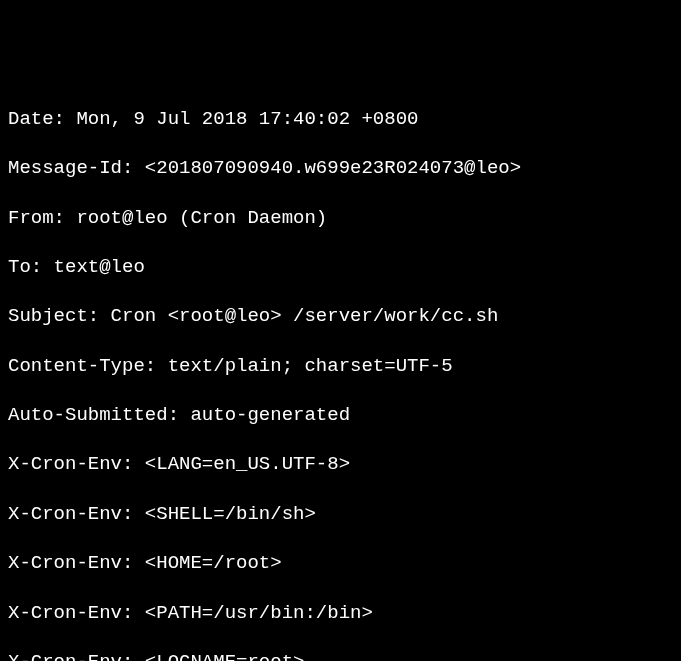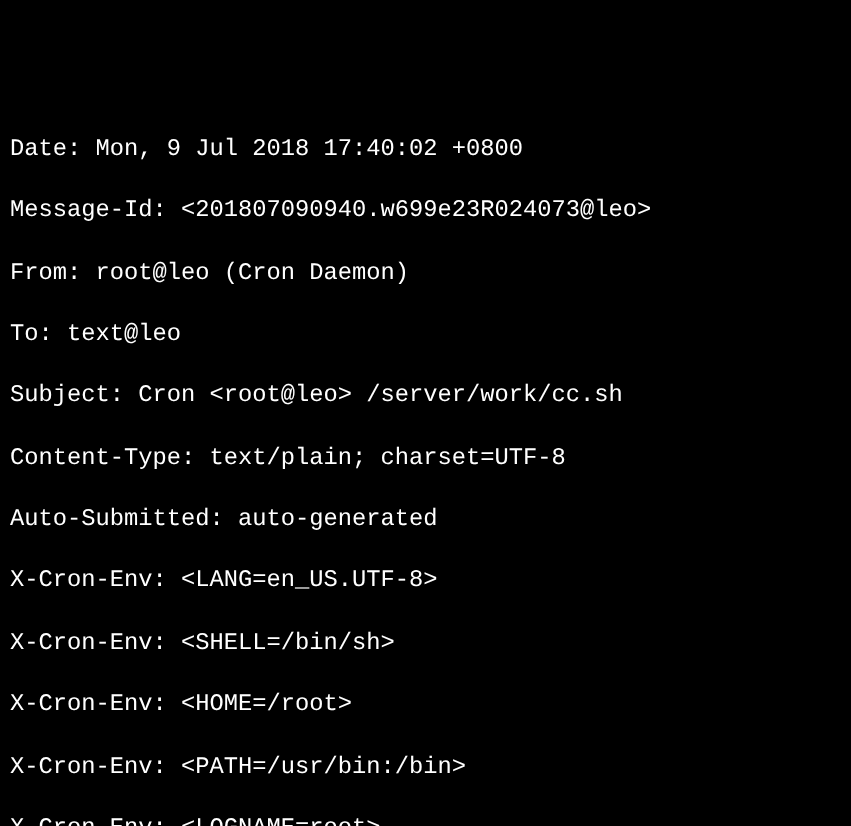--- a/index.html
+++ b/index.html
@@ -27,21 +27,21 @@
 </head>
 <body>
 
 
 
 <span class="line">Date: Mon, 9 Jul 2018 17:40:02 +0800</span>
 <span class="line">Message-Id: &lt;201807090940.w699e23R024073@leo&gt;</span>
 <span class="line">From: root@leo (Cron Daemon)</span>
 <span class="line">To: text@leo</span>
 <span class="line">Subject: Cron &lt;root@leo&gt; /server/work/cc.sh</span>
-<span class="line">Content-Type: text/plain; charset=UTF-8</span>
+<span class="line">Content-Type: text/plain; charset=UTF-5</span>
 <span class="line">Auto-Submitted: auto-generated</span>
 <span class="line">X-Cron-Env: &lt;LANG=en_US.UTF-8&gt;</span>
 <span class="line">X-Cron-Env: &lt;SHELL=/bin/sh&gt;</span>
 <span class="line">X-Cron-Env: &lt;HOME=/root&gt;</span>
 <span class="line">X-Cron-Env: &lt;PATH=/usr/bin:/bin&gt;</span>
 <span class="line">X-Cron-Env: &lt;LOGNAME=root&gt;</span>
 
 
 
 

